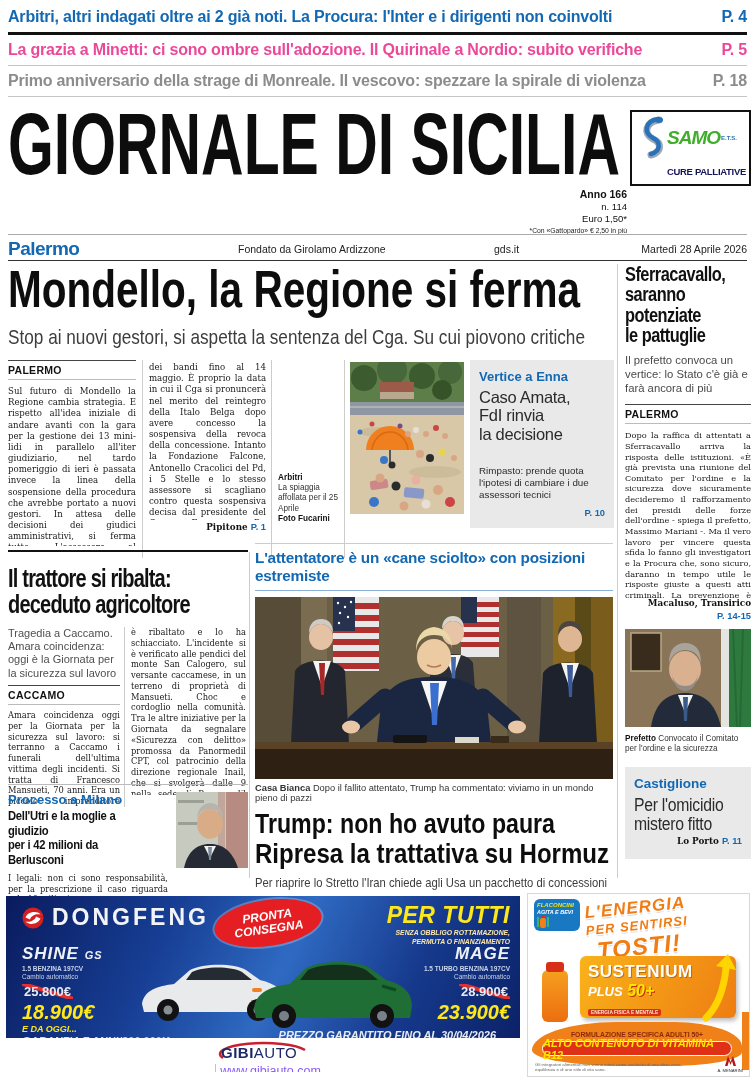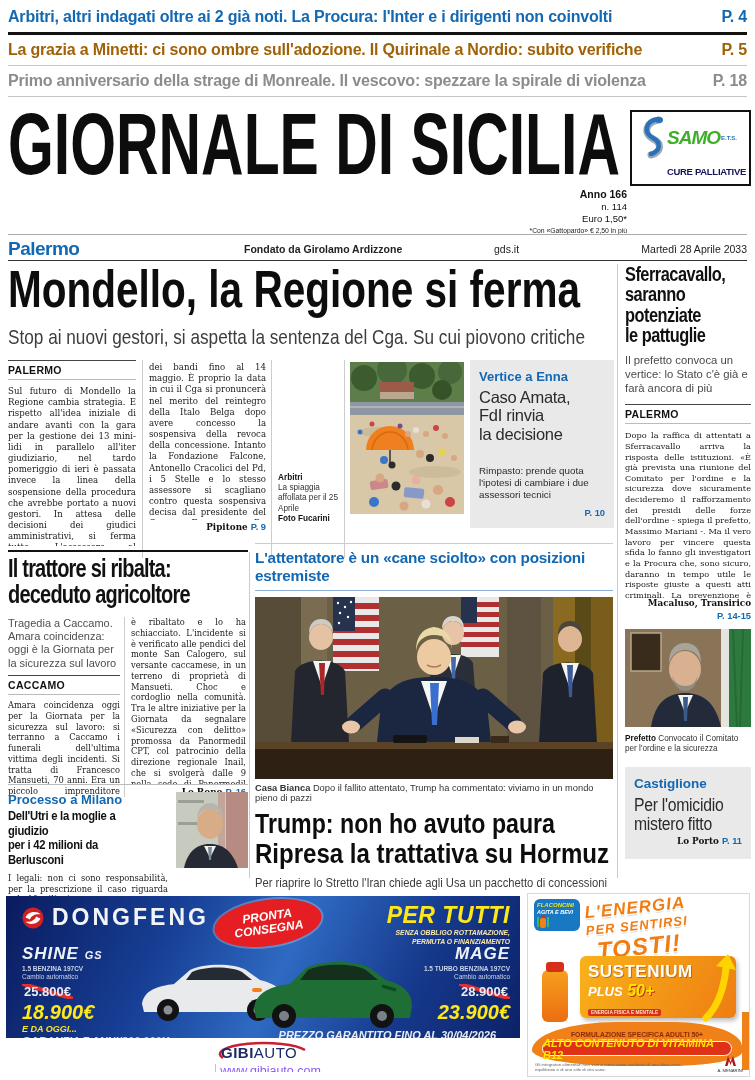--- a/index.html
+++ b/index.html
@@ -7,41 +7,41 @@
   #page {
     position:relative; width:755px; height:1080px; margin:0 auto;
     background:#ffffff; overflow:hidden;
     font-family:"Liberation Sans", sans-serif; color:#111;
   }
   
   .teasers { position:absolute; left:8px; right:8px; top:2px; }
   .teaser-row { display:flex; justify-content:space-between; align-items:center; height:30px;
     font-weight:bold; font-size:16px; letter-spacing:-0.2px; }
   .teaser-blue { color:#1268b3; }
-  .teaser-black { color:#a16207; }
+  .teaser-black { color:#ec4899; }
   .teaser-gray { color:#8c8c8c; }
   .sep-thick { border-top:3px solid #111; }
   .sep-thin  { border-top:1px solid #c6c6c6; }
   
   .masthead-title { position:absolute; left:8px; top:104px; }
   .samo-box { position:absolute; left:630px; top:110px; width:121px; height:76px;
     border:2px solid #111; background:#fff; padding:4px 3px; }
   .samo-top { display:flex; align-items:center; }
   .samo-name { color:#3fae2a; font-weight:bold; font-style:italic; font-size:19px; letter-spacing:-1px; }
   .samo-ets { color:#2a72b8; font-weight:bold; font-size:6px; margin-left:1px; }
   .samo-tag { color:#14145a; font-weight:bold; font-size:9.5px; text-align:right; margin-top:6px; letter-spacing:-0.3px;}
   .anno { position:absolute; right:128px; top:188px; text-align:right; line-height:1.25; }
   .anno-l1 { font-weight:bold; font-size:10.5px; }
   .anno-l2, .anno-l3 { font-size:9.5px; }
   .anno-nota { font-size:6.8px; margin-top:2px; color:#222; }
   
   .dateline { position:absolute; left:8px; right:8px; top:234px; height:27px;
     border-top:1px solid #aaa; border-bottom:1px solid #333; }
   .dl-city { position:absolute; left:0; top:3px; color:#1268b3; font-weight:bold; font-size:19px; letter-spacing:-0.5px;}
-  .dl-fondato { position:absolute; left:236px; top:8px; font-size:10.5px; color:#222;font-weight:bold; }
+  .dl-fondato { position:absolute; left:230px; top:8px; font-size:10.5px; color:#222; }
   .dl-site { position:absolute; left:486px; top:8px; font-size:10.5px; color:#222; }
   .dl-date { position:absolute; right:0; top:8px; font-size:10.5px; color:#222; }
   .body-txt { font-family:"DejaVu Serif", serif; font-size:8.6px; line-height:1.3;
     text-align:justify; color:#1a1a1a; overflow:hidden; }
   .kicker { font-weight:bold; font-size:10.5px; letter-spacing:0.3px; color:#111;
     border-top:1px solid #444; border-bottom:1px solid #bbb; padding:3px 0 3px; }
   .byline { text-align:right; font-family:"DejaVu Serif", serif; font-weight:bold; font-size:8.8px; margin-top:2px;}
   .pg { color:#1268b3; font-family:"Liberation Sans", sans-serif; font-weight:bold; font-size:9.3px; }
   .caption { font-size:8.2px; line-height:1.25; color:#333; }
   .caption b { color:#111; }
@@ -57,21 +57,21 @@
   .col2 .body-txt { height:158px; }
   .capcol { width:70px; margin-left:5px; padding-left:6px; border-left:1px solid #ccc;
     display:flex; flex-direction:column; justify-content:flex-end; padding-bottom:34px;}
   .photocol { width:118px; margin-left:4px; padding-left:5px; border-left:1px solid #ccc; padding-top:2px;}
   .leadbox { width:146px; height:168px; margin-left:8px; padding:9px 9px; }
   .box-kicker { color:#1268b3; font-weight:bold; font-size:13px; }
   .box-title { font-size:16.5px; color:#2b2b2b; line-height:1.12; margin-top:4px; white-space:pre-line; letter-spacing:-0.3px;}
   .box-text { font-size:9.8px; color:#2b2b2b; line-height:1.22; margin-top:22px; }
   .box-page { text-align:right; margin-top:1px; }
   
-  .tractor { position:absolute; left:8px; top:550px; width:240px; border-top:2px solid #111; padding-top:3px; }
+  .tractor { position:absolute; left:8px; top:550px; width:240px; border-top:2px solid #111; padding-top:13px; }
   .tractor-headline { font-size:25px; font-weight:bold; line-height:1.04; letter-spacing:-1px;
     transform:scaleX(0.8); }
   .tractor-cols { display:flex; margin-top:10px; }
   .tr-colA { width:112px; }
   .tr-deck { font-size:11px; color:#4f4f4f; line-height:1.2; height:52px; }
   .tr-colA .kicker { margin-top:6px; }
   .tr-colA .body-txt { margin-top:5px; height:96px; font-size:8.3px; }
   .tr-colB { width:122px; margin-left:4px; padding-left:6px; border-left:1px solid #ccc; }
   .tr-colB .body-txt { height:168px; font-size:8.3px; }
   
@@ -226,21 +226,21 @@
     <div class="anno-l1">Anno 166</div>
     <div class="anno-l2">n. 114</div>
     <div class="anno-l3">Euro 1,50*</div>
     <div class="anno-nota">*Con «Gattopardo» € 2,50 in più</div>
   </div>
 
   <div class="dateline">
     <span class="dl-city">Palermo</span>
     <span class="dl-fondato">Fondato da Girolamo Ardizzone</span>
     <span class="dl-site">gds.it</span>
-    <span class="dl-date">Martedì 28 Aprile 2033</span>
+    <span class="dl-date">Martedì 28 Aprile 2026</span>
   </div>
 
   <div style="position:absolute;left:8px;top:262px;">
     <svg width="580" height="56">
       <text x="0" y="45" font-family="Liberation Sans, sans-serif" font-weight="bold" font-size="52" fill="#0d0d0d" textLength="572" lengthAdjust="spacingAndGlyphs">Mondello, la Regione si ferma</text>
     </svg>
   </div>
   <div class="lead-sub">
     <svg width="582" height="26">
       <text x="0" y="20" font-family="Liberation Sans, sans-serif" font-size="21" fill="#3d3d3d" textLength="577" lengthAdjust="spacingAndGlyphs">Stop ai nuovi gestori, si aspetta la sentenza del Cga. Su cui piovono critiche</text>
@@ -249,21 +249,21 @@
 
   <div class="article-row">
     <div class="col1">
       <div class="kicker">PALERMO</div>
       <div class="body-txt">Sul futuro di Mondello la Regione cambia strategia. E rispetto all'idea iniziale di andare avanti con la gara per la gestione dei 13 mini-lidi in parallelo all'iter giudiziario, nel tardo pomeriggio di ieri è passata invece la linea della sospensione della procedura che avrebbe portato a nuovi gestori. In attesa delle decisioni dei giudici amministrativi, si ferma tutto. L'assessore al Territorio, Giusi Savarino, ha già firmato la sospensione</div>
     </div>
     <div class="col2">
       <div class="body-txt">dei bandi fino al 14 maggio. È proprio la data in cui il Cga si pronuncerà nel merito del reintegro della Italo Belga dopo avere concesso la sospensiva della revoca della concessione. Intanto la Fondazione Falcone, Antonello Cracolici del Pd, i 5 Stelle e lo stesso assessore si scagliano contro questa sospensiva decisa dal presidente del Cga, Ermanno De Francisco. Critiche politiche legate anche all'interdittiva antimafia che è stata alla base della revoca. Ma l'Italo-Belga si difende pure su questo punto.</div>
       <div class="byline">
         <span>Pipitone</span>
-        <span class="pg">P. 9</span>
+        <span class="pg">P. 1</span>
       </div>
     </div>
     <div class="capcol">
       <div class="caption"><b>Arbitri</b></div>
       <div class="caption">La spiaggia affollata per il 25 Aprile</div>
       <div class="caption"><b>Foto Fucarini</b></div>
     </div>
     <div class="photocol">
       <svg width="114" height="152" viewBox="0 0 114 152">
         <rect x="0" y="0" width="114" height="40" fill="#5d7d49"></rect>

